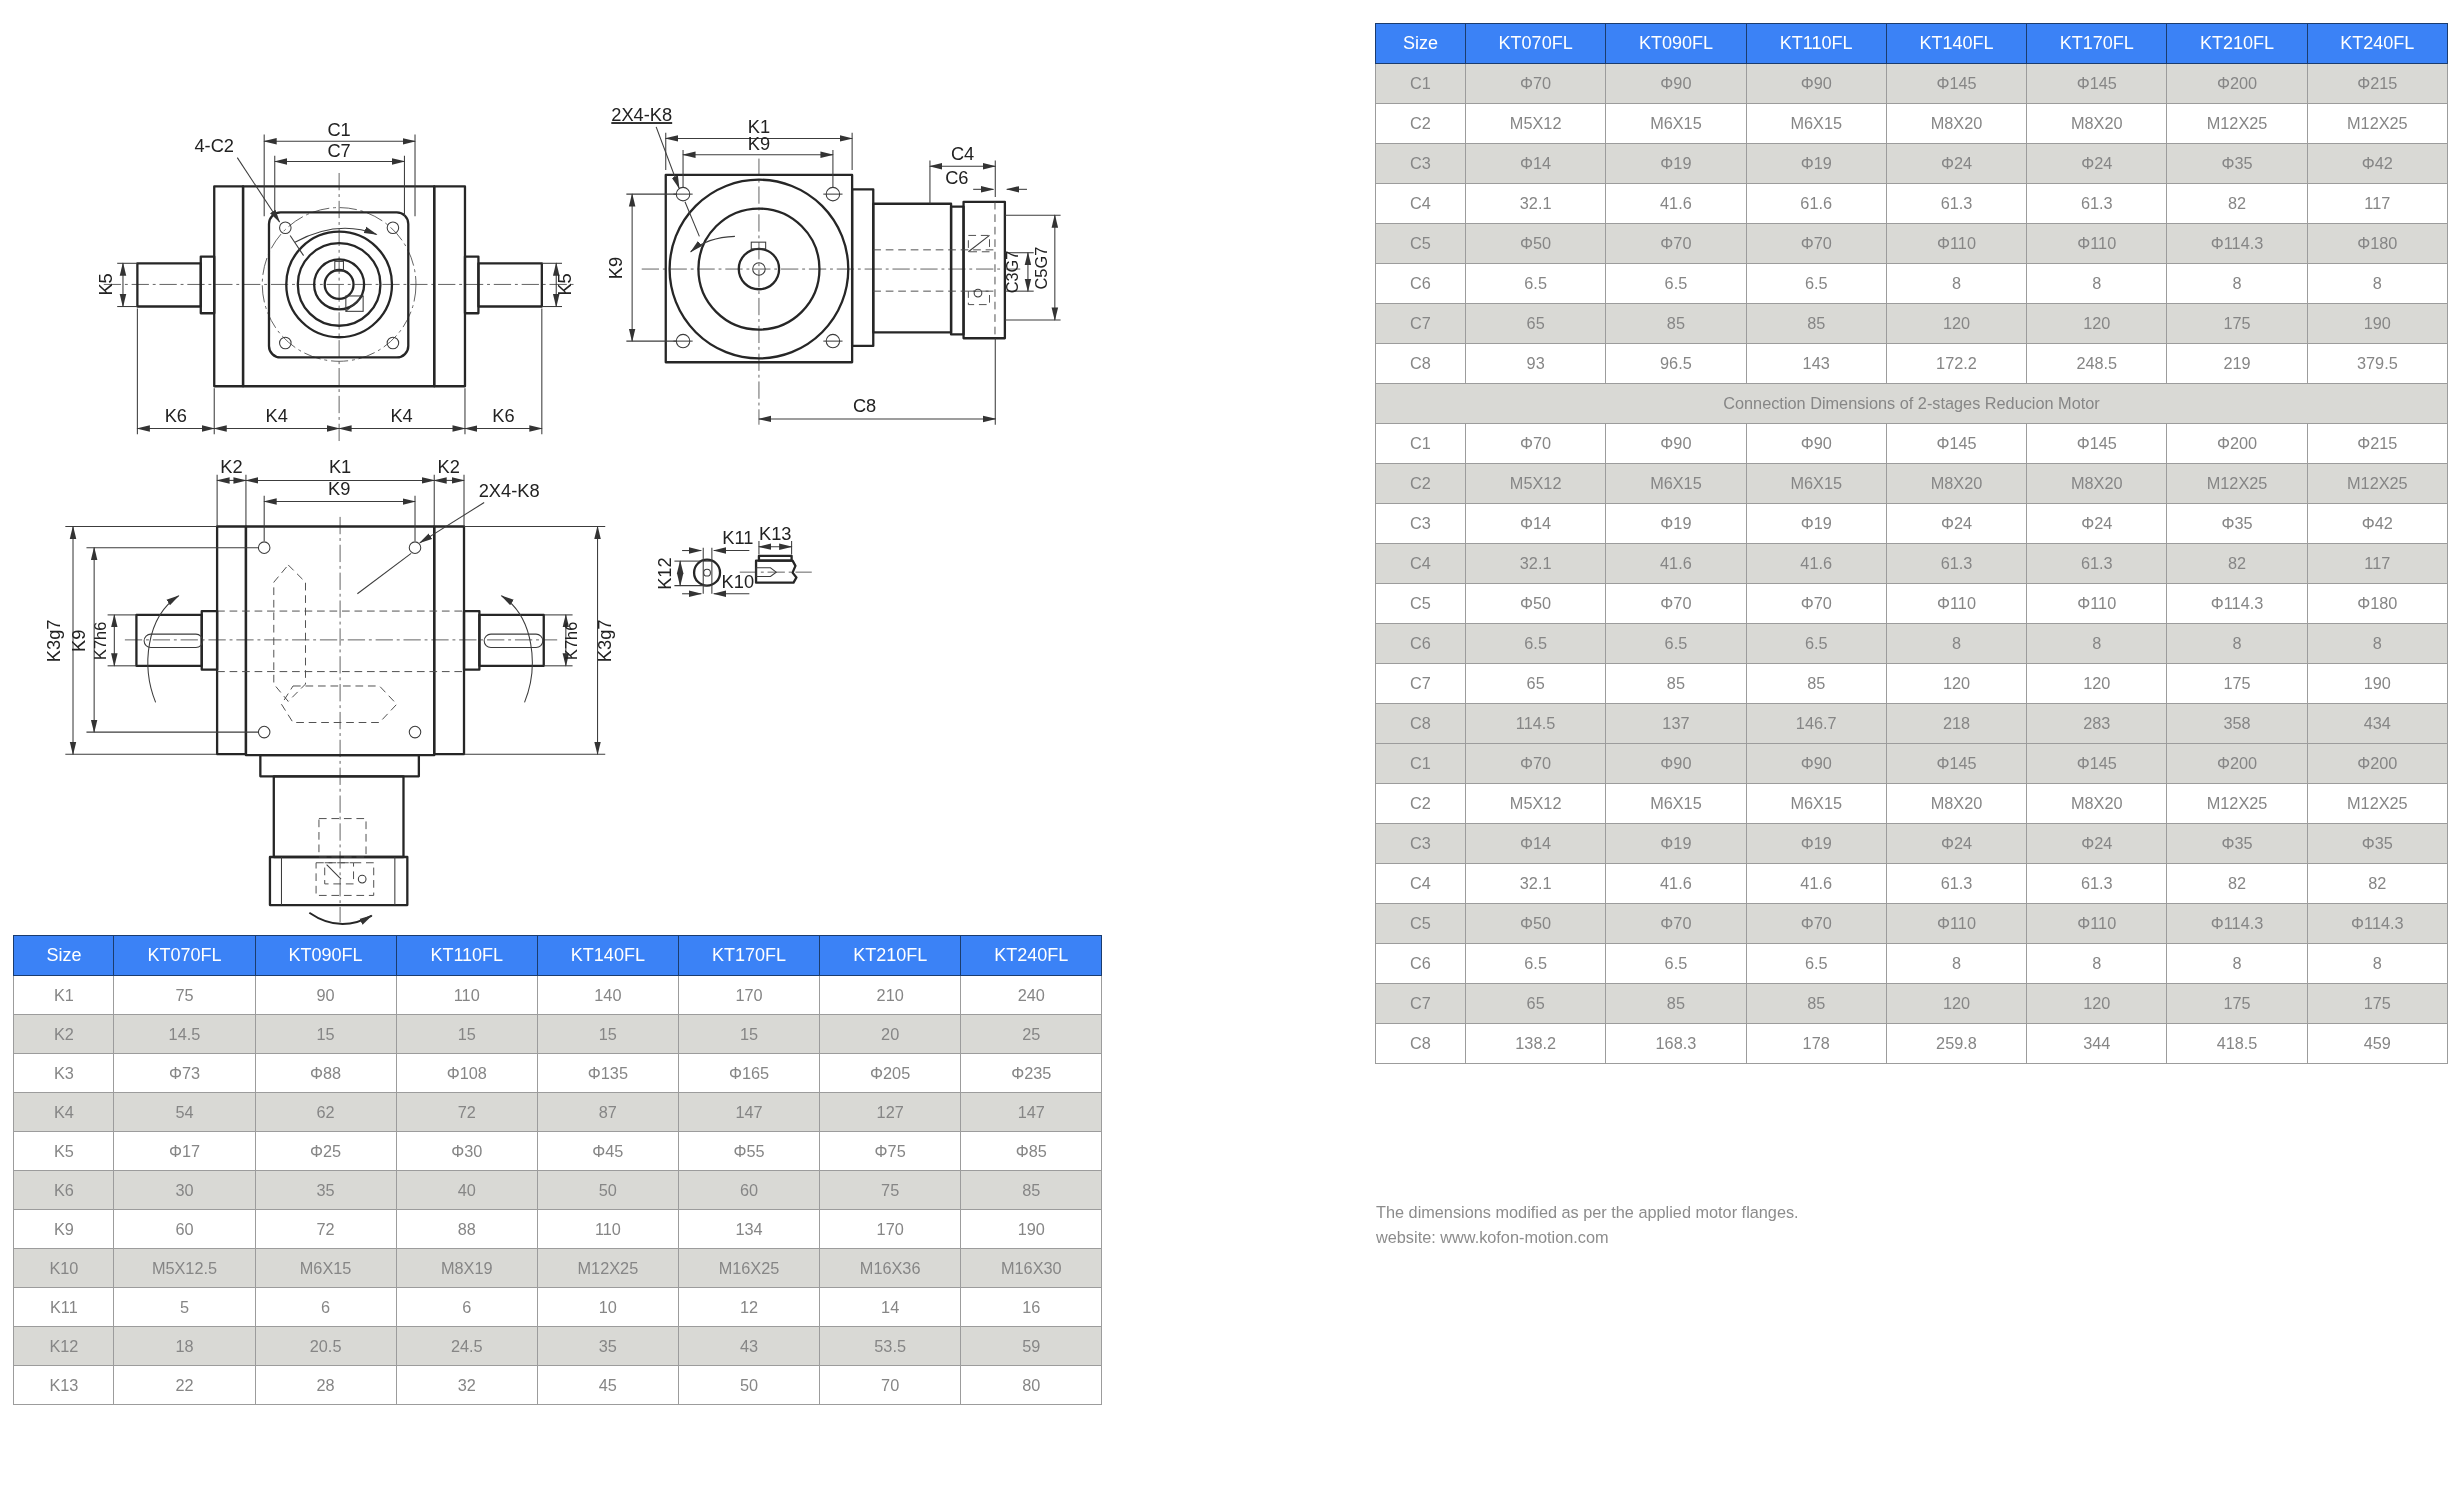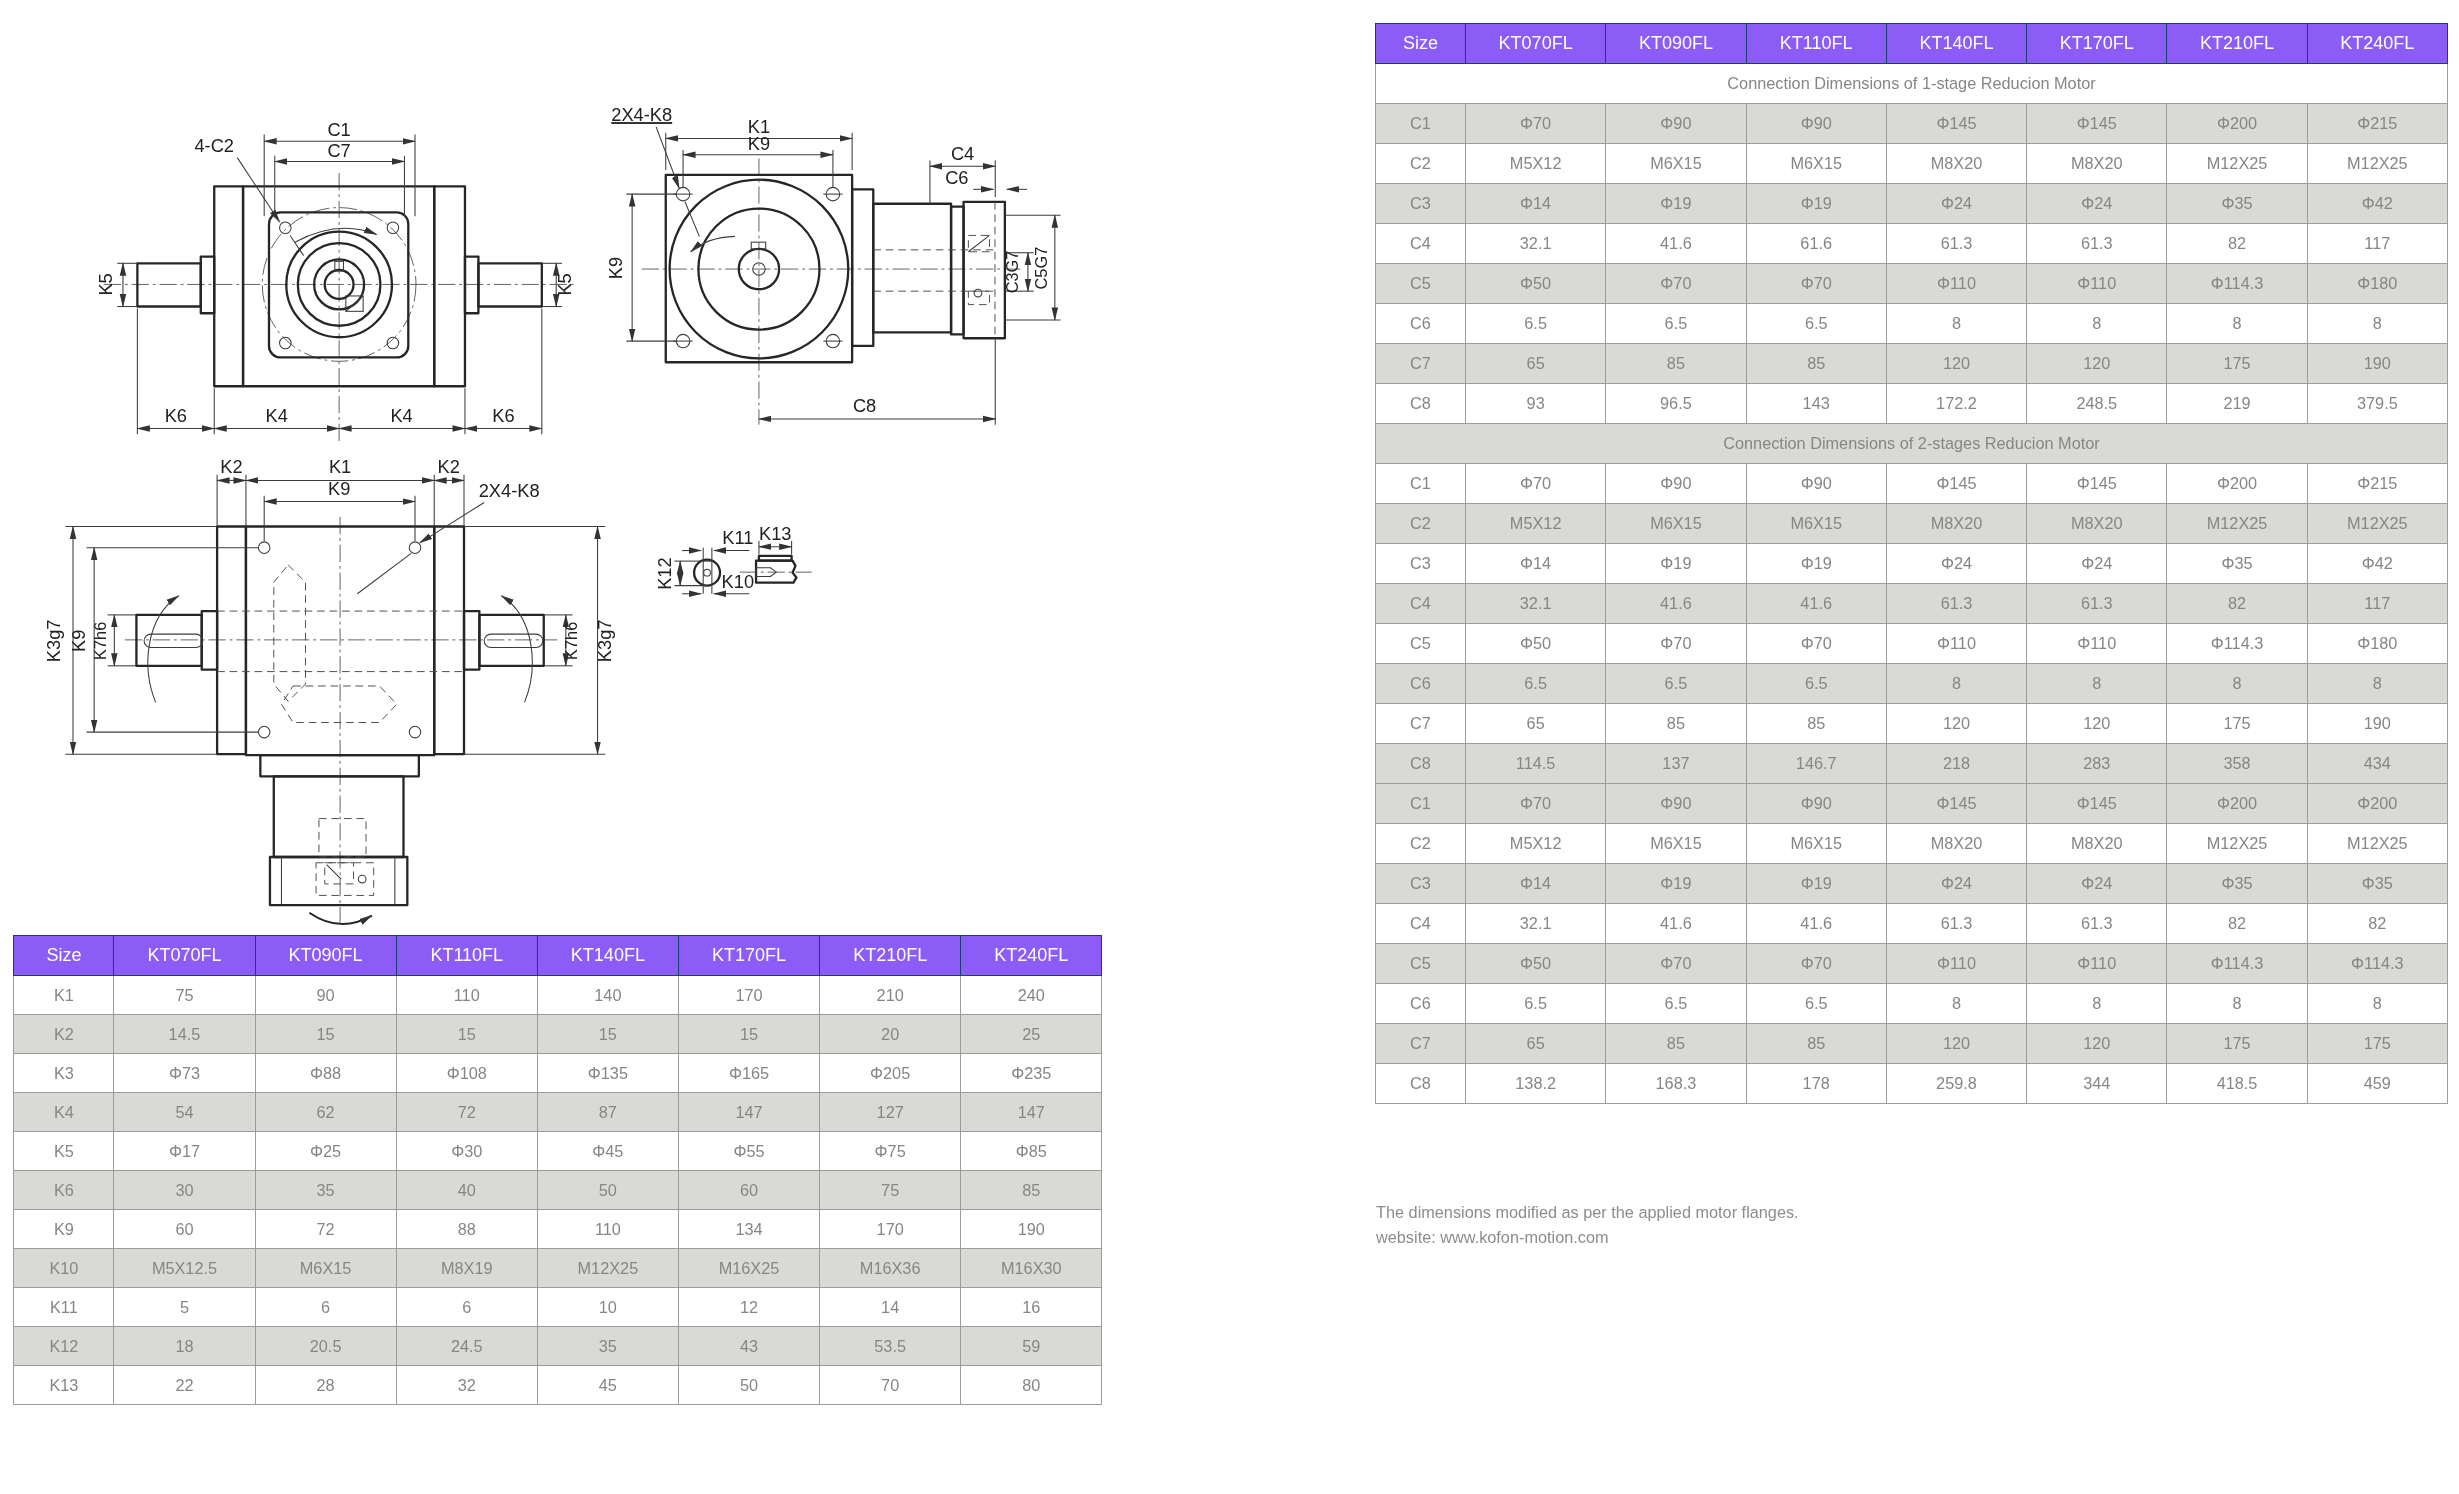--- a/index.html
+++ b/index.html
@@ -5,21 +5,21 @@
   html,body{margin:0;padding:0;background:#ffffff;}
   body{font-family:"Liberation Sans",sans-serif;}
   #sheet{position:relative;width:2459px;height:1495px;background:#fff;overflow:hidden;}
 
   
   .tbl-wrap{position:absolute;}
   #k-table-wrap{left:13.4px;top:935px;width:1089px;}
   #c-table-wrap{left:1375px;top:23px;width:1073px;}
   table.spec{border-collapse:collapse;table-layout:fixed;width:100%;border:1.9px solid #585858;}
   table.spec th,table.spec td{border:1px solid #9c9c9c;text-align:center;vertical-align:middle;padding:0 3.8px;overflow:hidden;white-space:nowrap;}
-  table.spec thead th{background:#8b5cf6;color:#ffffff;font-weight:normal;font-size:18px;border:1px solid #1b3c6e;height:39px;}
+  table.spec thead th{background:#3b82f6;color:#ffffff;font-weight:normal;font-size:18px;border:1px solid #1b3c6e;height:39px;}
   table.spec td{font-size:16.3px;color:#868686;height:38px;background:#ffffff;}
   #c-table td{height:39px;}
   table.spec tr.alt td{background:#d9d9d5;}
   td.section-title{font-size:16px;color:#7c7c7c;}
   td.rowlabel{color:#7d7d7d;}
   col.c0{width:100px;} #c-table col.c0{width:90px;}
 
   
   #footer{position:absolute;left:1376px;top:1200px;width:730px;font-size:16.3px;color:#8c8c8c;line-height:25px;}
 
@@ -433,23 +433,20 @@
             <th>KT070FL</th>
             <th>KT090FL</th>
             <th>KT110FL</th>
             <th>KT140FL</th>
             <th>KT170FL</th>
             <th>KT210FL</th>
             <th>KT240FL</th>
           </tr>
         </thead>
       <tbody>
-          <tr>
-            <td colspan="8" class="section-title">Connection Dimensions of 1-stage Reducion Motor</td>
-          </tr>
           <tr class="alt">
             <td class="rowlabel">C1</td>
             <td>Φ70</td>
             <td>Φ90</td>
             <td>Φ90</td>
             <td>Φ145</td>
             <td>Φ145</td>
             <td>Φ200</td>
             <td>Φ215</td>
           </tr>

